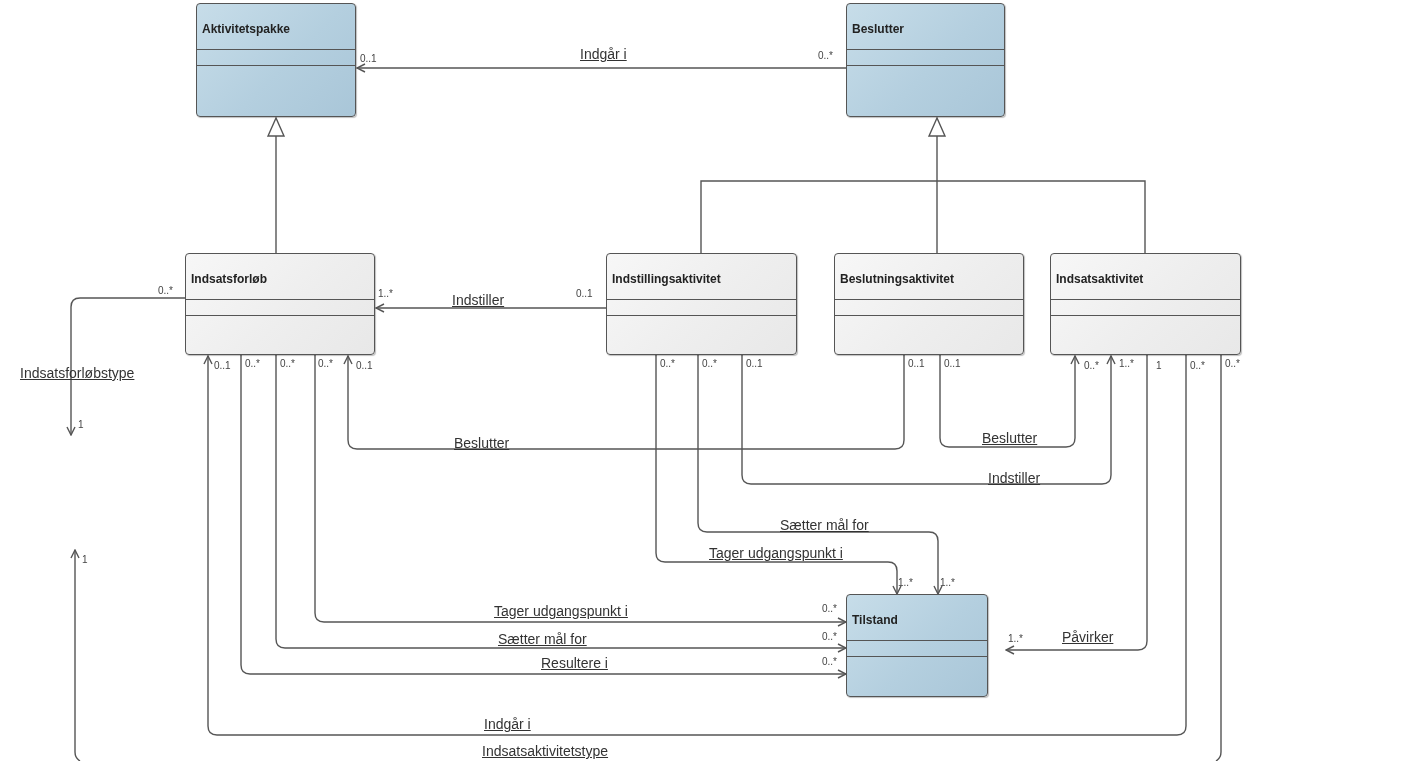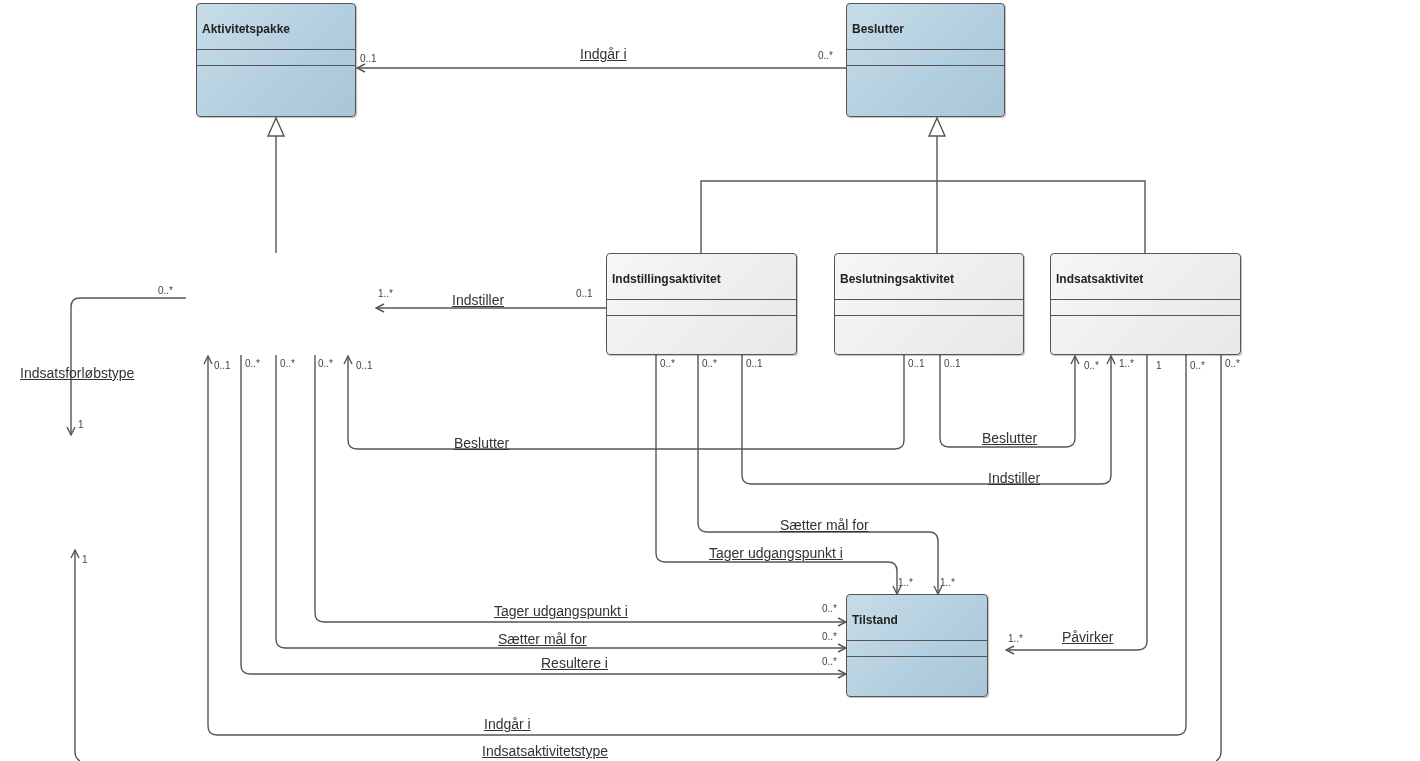--- a/index.html
+++ b/index.html
@@ -67,20 +67,25 @@
     <div class="sep1"></div>
     <div class="sep2"></div>
   </div>
 
   <div class="cls blue" style="left:846px;top:3px;width:159px;height:114px;">
     <span class="name">Beslutter</span>
     <div class="sep1"></div>
     <div class="sep2"></div>
   </div>
 
+  <div class="cls grey" style="left:185px;top:253px;width:190px;height:102px;">
+    <span class="name">Indsatsforløb</span>
+    <div class="sep1"></div>
+    <div class="sep2"></div>
+  </div>
 
   <div class="cls grey" style="left:606px;top:253px;width:191px;height:102px;">
     <span class="name">Indstillingsaktivitet</span>
     <div class="sep1"></div>
     <div class="sep2"></div>
   </div>
 
   <div class="cls grey" style="left:834px;top:253px;width:190px;height:102px;">
     <span class="name">Beslutningsaktivitet</span>
     <div class="sep1"></div>

